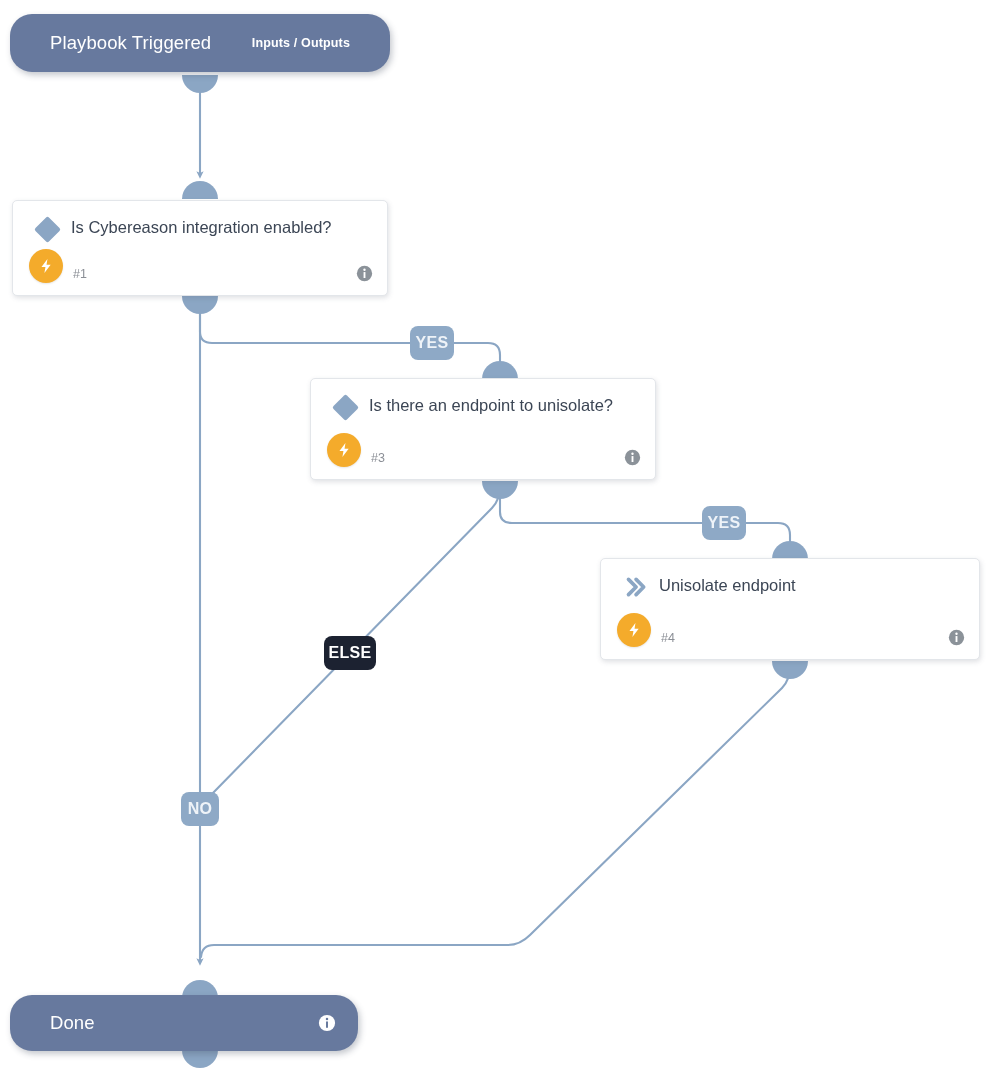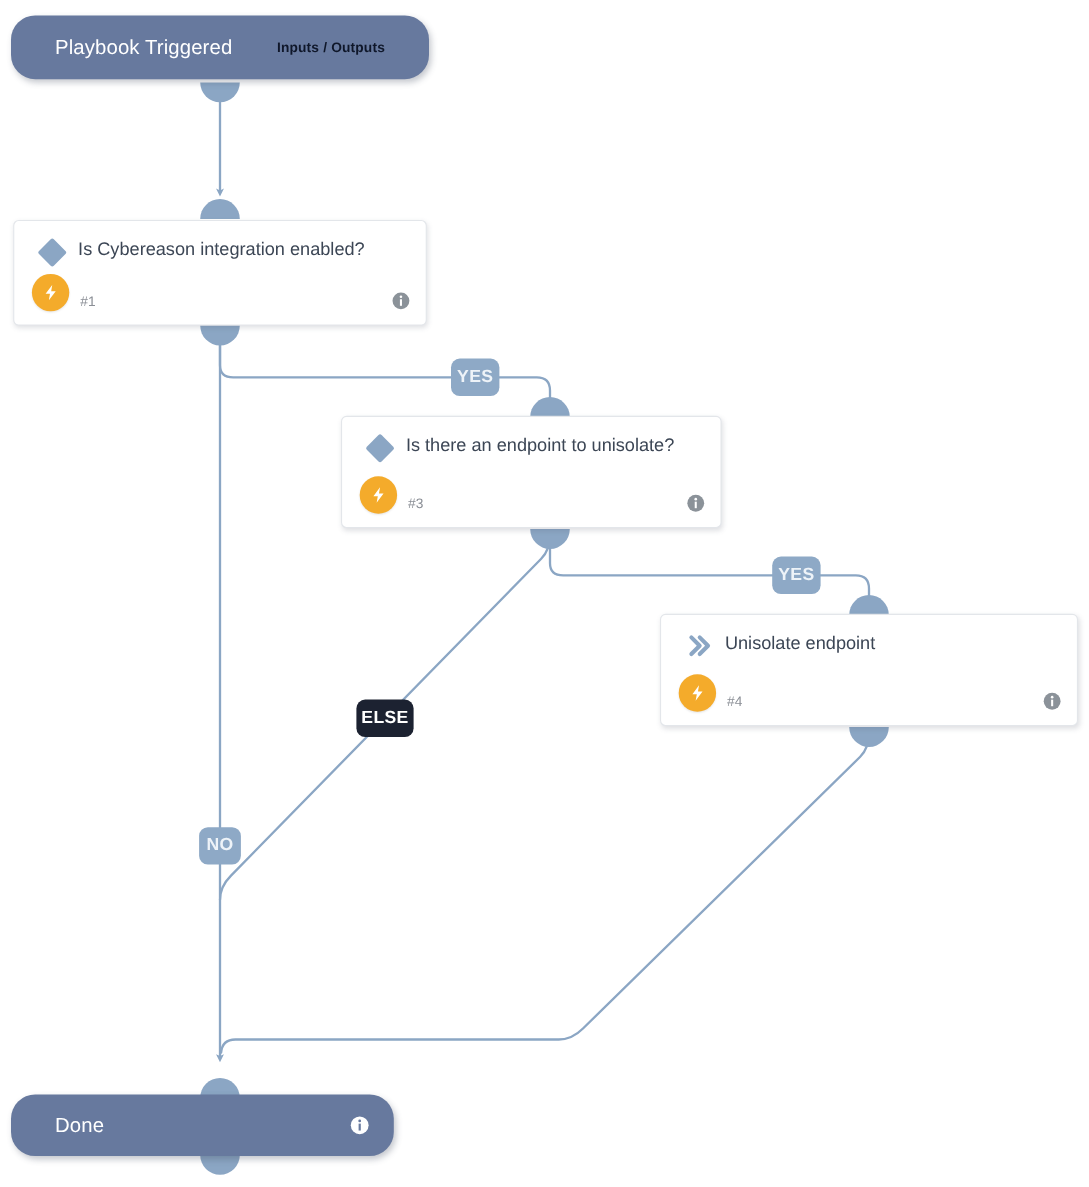--- a/index.html
+++ b/index.html
@@ -45,21 +45,21 @@
     z-index: 4;
   }
   .pill-title {
     color: #ffffff;
     font-size: 18.5px;
     letter-spacing: 0.1px;
     flex: 0 0 auto;
   }
   .pill-spacer { flex: 1 1 auto; }
   .pill-sub {
-    color: #0f172a;
+    color: #ffffff;
     font-size: 12.5px;
     font-weight: bold;
     letter-spacing: 0.15px;
   }
 
   
   .card-node {
     position: absolute;
     background: #ffffff;
     border: 1px solid #e3e6ea;
@@ -288,17 +288,17 @@
   </div>
 
   <div class="edge-label blue" style="left:702px; top:506px; width:44px; height:34px;">
     <span>YES</span>
   </div>
 
   <div class="edge-label dark" style="left:324px; top:636px; width:52px; height:34px;">
     <span>ELSE</span>
   </div>
 
-  <div class="edge-label blue" style="left:181px; top:752px; width:38px; height:34px;">
+  <div class="edge-label blue" style="left:181px; top:792px; width:38px; height:34px;">
     <span>NO</span>
   </div>
 
 </div>
 
 </body></html>

